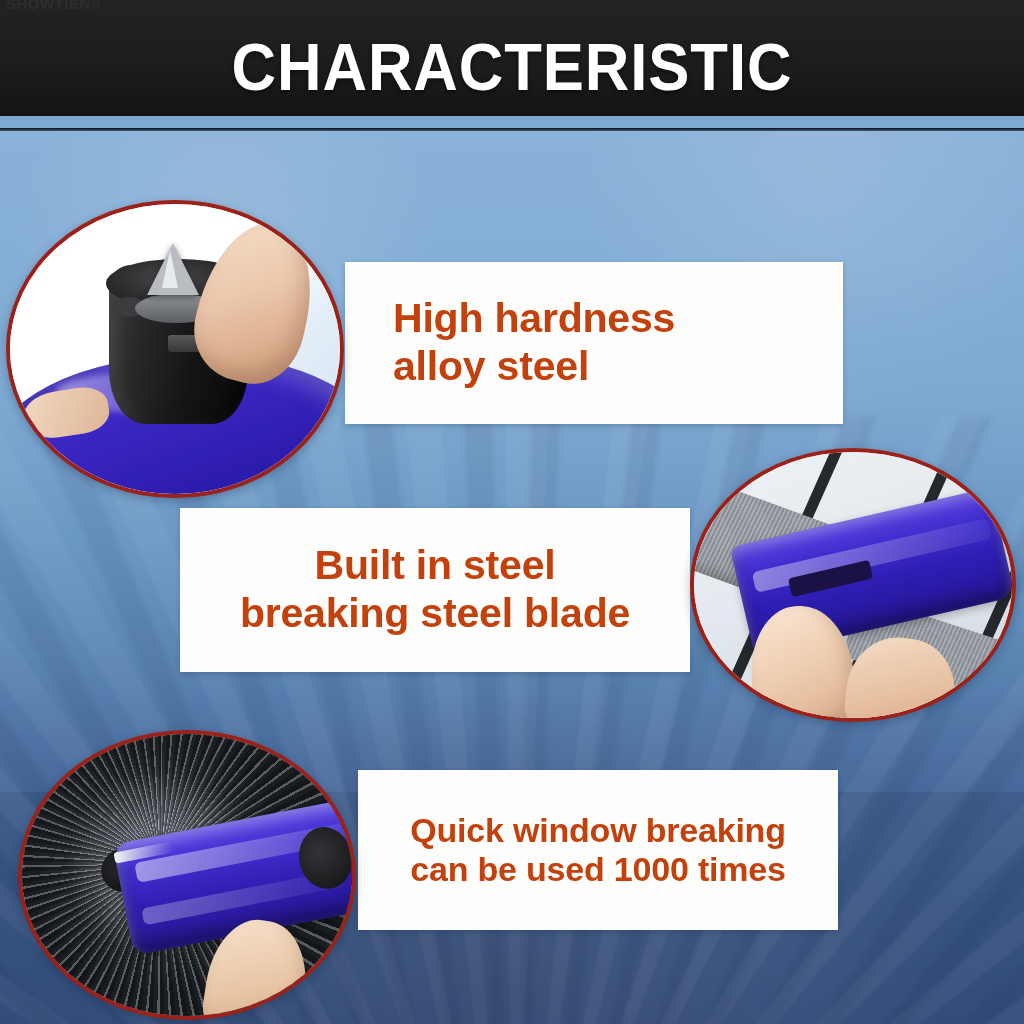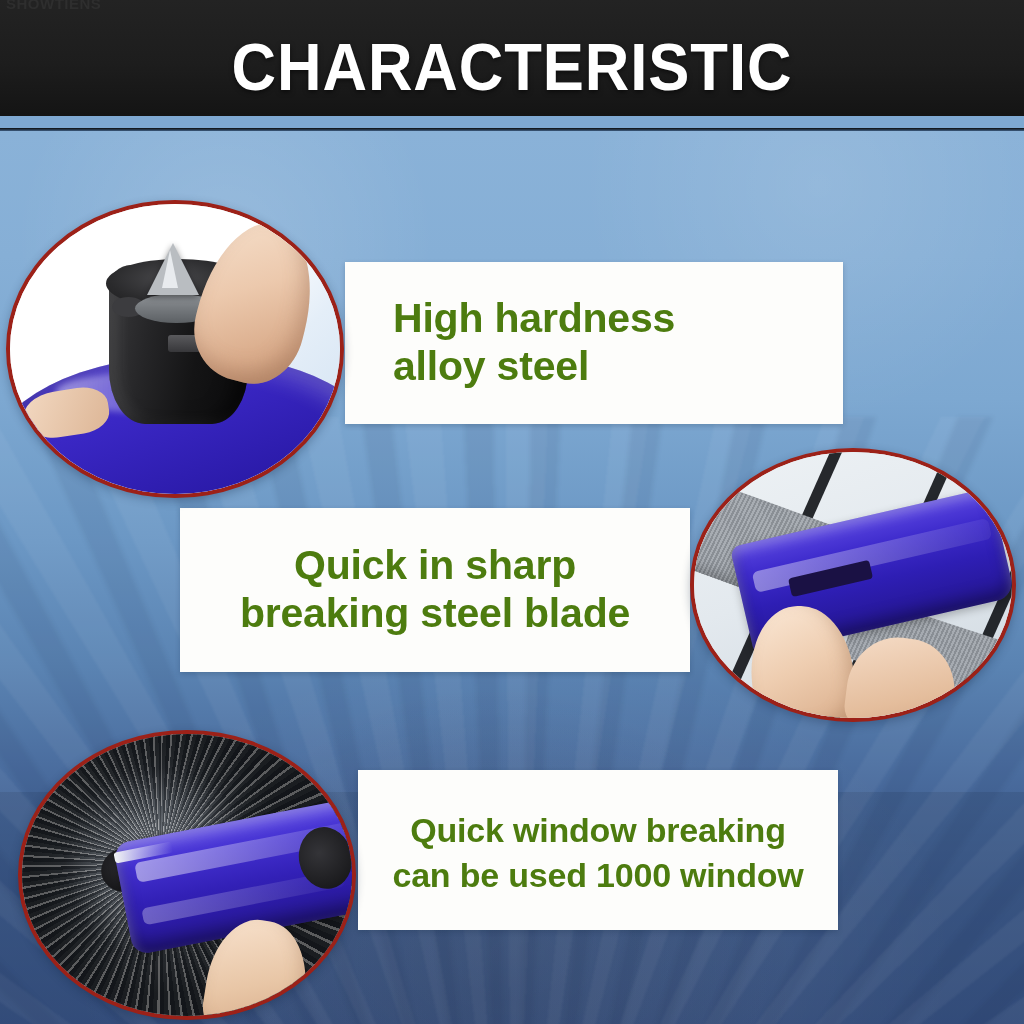--- a/index.html
+++ b/index.html
@@ -86,34 +86,34 @@
   }
 
   
   .plate{
     position:absolute;
     background:#fdfdfb;
     box-shadow:0 2px 5px rgba(20,40,70,.22);
     display:flex;
     flex-direction:column;
     justify-content:center;
-    color:#4d7c0f;
+    color:#c2410c;
     font-weight:700;
     line-height:1.16;
   }
   .plate .ln{display:block;white-space:nowrap;}
 
   #plate-1{left:345px;top:262px;width:498px;height:162px;padding-left:48px;box-sizing:border-box;}
   #plate-1 .ln{font-size:41px;letter-spacing:-.2px;}
 
   #plate-2{left:180px;top:508px;width:510px;height:164px;align-items:center;}
   #plate-2 .ln{font-size:41px;letter-spacing:-.2px;text-align:center;}
 
   #plate-3{left:358px;top:770px;width:480px;height:160px;align-items:center;}
-  #plate-3 .ln{font-size:34px;letter-spacing:-.2px;text-align:center;margin-top:6px;}
+  #plate-3 .ln{font-size:34px;letter-spacing:-.2px;text-align:center;}
 
   
   .medallion{
     position:absolute;
     border-radius:50%;
     overflow:hidden;
     border:4px solid #9c2118;
     box-shadow:0 3px 10px rgba(15,35,65,.30), inset 0 0 14px rgba(0,0,0,.12);
     background:#e9eef3;
   }
@@ -310,27 +310,27 @@
     <div class="bg-rays2"></div>
     <div class="bg-haze"></div>
   </div>
 
   <div class="plate" id="plate-1">
     <span class="ln">High hardness</span>
     <span class="ln">alloy steel</span>
   </div>
 
   <div class="plate" id="plate-2">
-    <span class="ln">Quick in sharp</span>
+    <span class="ln">Built in steel</span>
     <span class="ln">breaking steel blade</span>
   </div>
 
   <div class="plate" id="plate-3">
     <span class="ln">Quick window breaking</span>
-    <span class="ln">can be used 1000 window</span>
+    <span class="ln">can be used 1000 times</span>
   </div>
 
   <div class="medallion" id="medallion-1" aria-label="Finger pressing the black head of the blue safety hammer revealing the silver conical alloy needle">
     <div class="scene">
       <div id="m1-sky"></div>
       <div id="m1-blue-base"></div>
       <div id="m1-blue-sheen"></div>
       <div id="m1-black-body"></div>
       <div id="m1-black-top"></div>
       <div id="m1-notch-l"></div>

